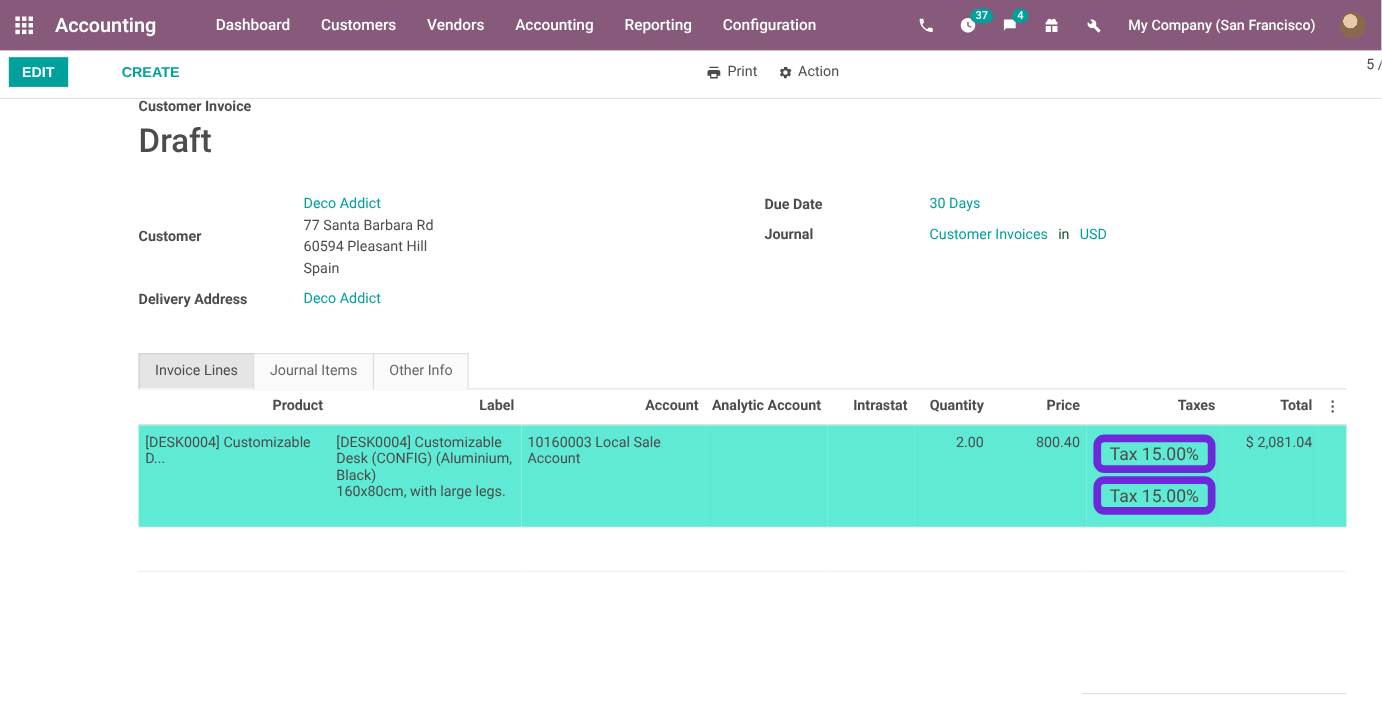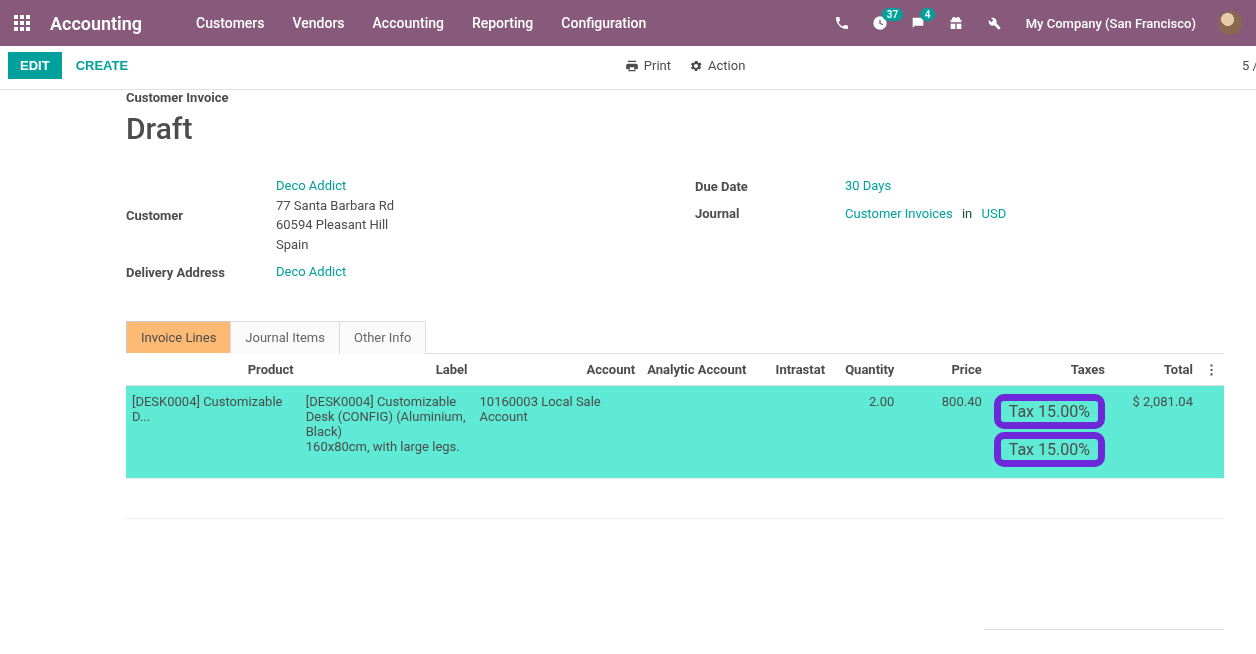--- a/index.html
+++ b/index.html
@@ -16,42 +16,42 @@
 .top-right .tri { width: 36px; height: 46px; display: flex; align-items: center; justify-content: center; cursor: pointer; position: relative; color: #fff; }
 .badge { position: absolute; top: 8px; left: 20px; background: #00a09d; color: #fff; border-radius: 9px; font-size: 10px; padding: 1px 5px; font-weight: 600; }
 .company { padding: 0 12px; font-size: 13px; font-weight: 500; cursor: pointer; }
 .avatar { width: 24px; height: 24px; border-radius: 50%; background: radial-gradient(circle at 40% 35%, #e8c9a8 30%, #8a6850 31%); margin: 0 8px; cursor: pointer; }
 
 .controlbar { background: #fff; border-bottom: 1px solid #e2e2e0; }
 .breadcrumb { padding: 10px 8px 4px; font-size: 18px; }
 .breadcrumb .bc-link { color: #00a09d; cursor: pointer; }
 .breadcrumb .bc-sep { color: #999; margin: 0 4px; }
 .breadcrumb .bc-cur { color: #888; }
-.actionrow { display: flex; align-items: center; padding: 6px 8px 10px; }
+.actionrow { display: flex; padding: 6px 8px 10px; gap: 35px; }
 .btn-edit { background: #00a09d; color: #fff; border: none; padding: 6px 12px; font-weight: 600; font-size: 13px; cursor: pointer; }
 .btn-create { background: none; border: none; color: #00a09d; font-weight: 600; font-size: 13px; margin-left: 14px; cursor: pointer; }
 .center-actions { margin: 0 auto; display: flex; gap: 18px; }
 .ca { color: #4c4c4c; font-size: 13px; cursor: pointer; display: inline-flex; align-items: center; gap: 5px; }
 .pager { font-size: 13px; color: #4c4c4c; margin-right: -10px; }
 
 .sheet { max-width: 1130px; margin: 0 0 0 110px; background: #fff; padding: 0 16px 40px; }
 .doclabel { font-size: 13px; font-weight: 700; color: #4c4c4c; }
 .status { font-size: 30px; font-weight: 500; color: #4c4c4c; margin: 6px 0 30px; }
 .formcols { display: flex; gap: 40px; }
 .formcol { flex: 1; }
 .frow { display: flex; margin-bottom: 8px; align-items: center; }
 .flabel { width: 150px; font-weight: 700; font-size: 13px; color: #4c4c4c; padding-top: 1px; }
 .fval { flex: 1; font-size: 13px; line-height: 1.5; }
 .fval .link { color: #00a09d; cursor: pointer; }
 .fval .muted { color: #4c4c4c; }
 .inword { color: #14532d; margin: 0 6px; }
 
 .tabs { margin-top: 30px; display: flex; }
 .tab { padding: 8px 14px; border: 1px solid #ddd; border-bottom: none; background: #fff; font-size: 13px; color: #4c4c4c; cursor: pointer; position: relative; top: 1px; margin-right: -1px; }
-.tab.active { border-top: 1px solid #ccc; background: #fdba74; z-index: 2; border-bottom: 1px solid #fff; }
+.tab.active { border-top: 1px solid #ccc; background: #e5e5e5; z-index: 2; border-bottom: 1px solid #fff; }
 .tab:not(.active) { background: #fafafa; color: #666; }
 .tab:first-child.active { border-left: 1px solid #ccc; }
 
 .linetable { width: 100%; border-collapse: collapse; }
 .linetable thead th { text-align: right; font-size: 13px; font-weight: 700; padding: 8px 6px; border-top: 1px solid #ddd; border-bottom: 1px solid #ddd; color: #4c4c4c; }
 .linetable thead th.r { text-align: right; }
 .linetable tbody td { padding: 8px 6px; font-size: 13px; vertical-align: top; border-bottom: 1px solid #eee; }
 .linetable tbody td.r { text-align: right; }
 .linetable tbody tr.dataline { background: #5eead4; }
 .taxpill { display: inline-block; border: 7px solid #6d28d9; border-radius: 10px; padding: 1px 8px; font-size: 16px; color: #4c4c4c; margin-bottom: 3px; white-space: nowrap; }
@@ -77,20 +77,21 @@
         <span></span>
         <span></span>
         <span></span>
         <span></span>
         <span></span>
         <span></span>
       </div>
   </div>
   <div class="brand">Accounting</div>
   <div class="main-menu">
+    <div class="mi">Dashboard</div>
     <div class="mi">Customers</div>
     <div class="mi">Vendors</div>
     <div class="mi">Accounting</div>
     <div class="mi">Reporting</div>
     <div class="mi">Configuration</div>
   </div>
   <div class="top-right">
     <div class="tri">
       <svg class="ico16" viewBox="0 0 24 24">
           <path d="M6.6 10.8c1.4 2.8 3.8 5.2 6.6 6.6l2.2-2.2c.3-.3.7-.4 1-.2 1.1.4 2.3.6 3.6.6.6 0 1 .4 1 1V20c0 .6-.4 1-1 1C10.6 21 3 13.4 3 4c0-.6.4-1 1-1h3.4c.6 0 1 .4 1 1 0 1.3.2 2.5.6 3.6.1.3 0 .7-.2 1l-2.2 2.2z"></path>

